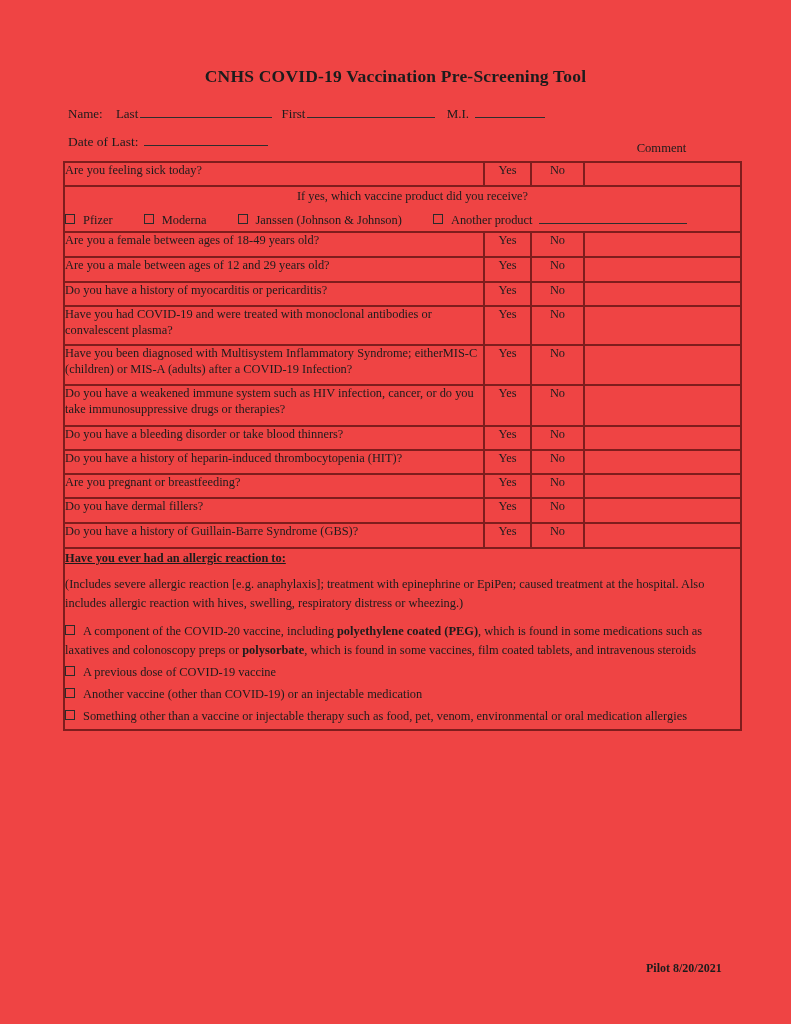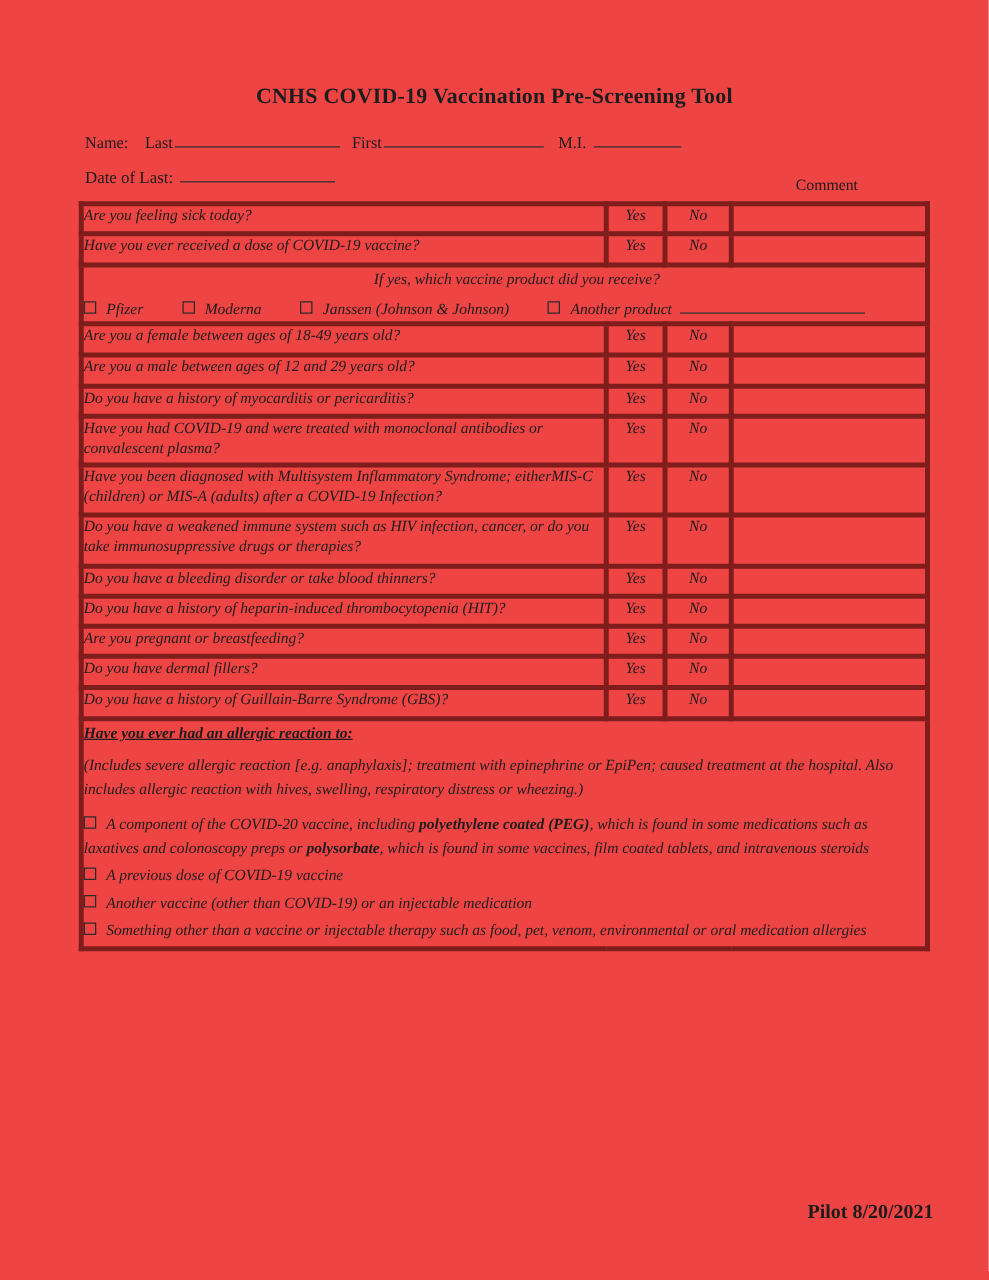--- a/index.html
+++ b/index.html
@@ -43,24 +43,23 @@
   }
   table.screening {
     position: absolute;
     top: 161px; left: 63px;
     width: 677px;
     border-collapse: collapse;
     table-layout: fixed;
     font-size: 12.4px;
   }
   table.screening td {
-    border: 4px solid #7f1d1d;
+    border: 2px solid #7f1d1d;
     vertical-align: top;
     padding: 0;
-    font-style: italic;
   }
   table.screening { border: 2px solid #2b2b2b; }
   td.q { padding: 4px 6px 2px 6px; line-height: 15.5px; }
   td.yn { text-align: center; padding-top: 4px; }
   td.comment-cell {}
   td.fullrow { padding: 5px 8px 4px 8px; line-height: 19px; }
   .vx-prompt { margin-left: 20px; margin-bottom: 4px; text-align: center; }
   .vx-option { display: inline-block; margin-right: 28px; white-space: nowrap; }
   .cb {
     display: inline-block;
@@ -72,21 +71,21 @@
   .allergy-heading {
     font-weight: bold;
     text-decoration: underline;
     margin-bottom: 7px;
   }
   .allergy-note { margin-bottom: 9px; }
   .allergy-option { margin-bottom: 3px; }
   .footer-note {
     position: absolute;
     top: 961px; left: 646px;
-    font-size: 16px;
+    font-size: 12px;
     font-weight: bold;
   }
 </style>
 </head>
 <body>
 
 <div class="page">
 
   <div class="doc-title">CNHS COVID-19 Vaccination Pre-Screening Tool</div>
 
@@ -110,26 +109,20 @@
         <col style="width:53px">
         <col style="width:157px">
     </colgroup>
     <tbody>
       <tr style="height:24px">
         <td class="q">Are you feeling sick today?</td>
         <td class="yn">Yes</td>
         <td class="yn">No</td>
         <td class="comment-cell"></td>
       </tr>
-      <tr style="height:25px">
-        <td class="q">Have you ever received a dose of COVID-19 vaccine?</td>
-        <td class="yn">Yes</td>
-        <td class="yn">No</td>
-        <td class="comment-cell"></td>
-      </tr>
       <tr style="height:46px">
         <td class="fullrow" colspan="4">
           <div class="vx-prompt">If yes, which vaccine product did you receive?</div>
           <div>
             <span class="vx-option"><span class="cb"></span><span>Pfizer</span></span>
             <span class="vx-option"><span class="cb"></span><span>Moderna</span></span>
             <span class="vx-option"><span class="cb"></span><span>Janssen (Johnson &amp; Johnson)</span></span>
             <span class="vx-option" style="margin-right:0"><span class="cb"></span><span>Another product</span><span class="blank product"></span></span>
           </div>
         </td>

